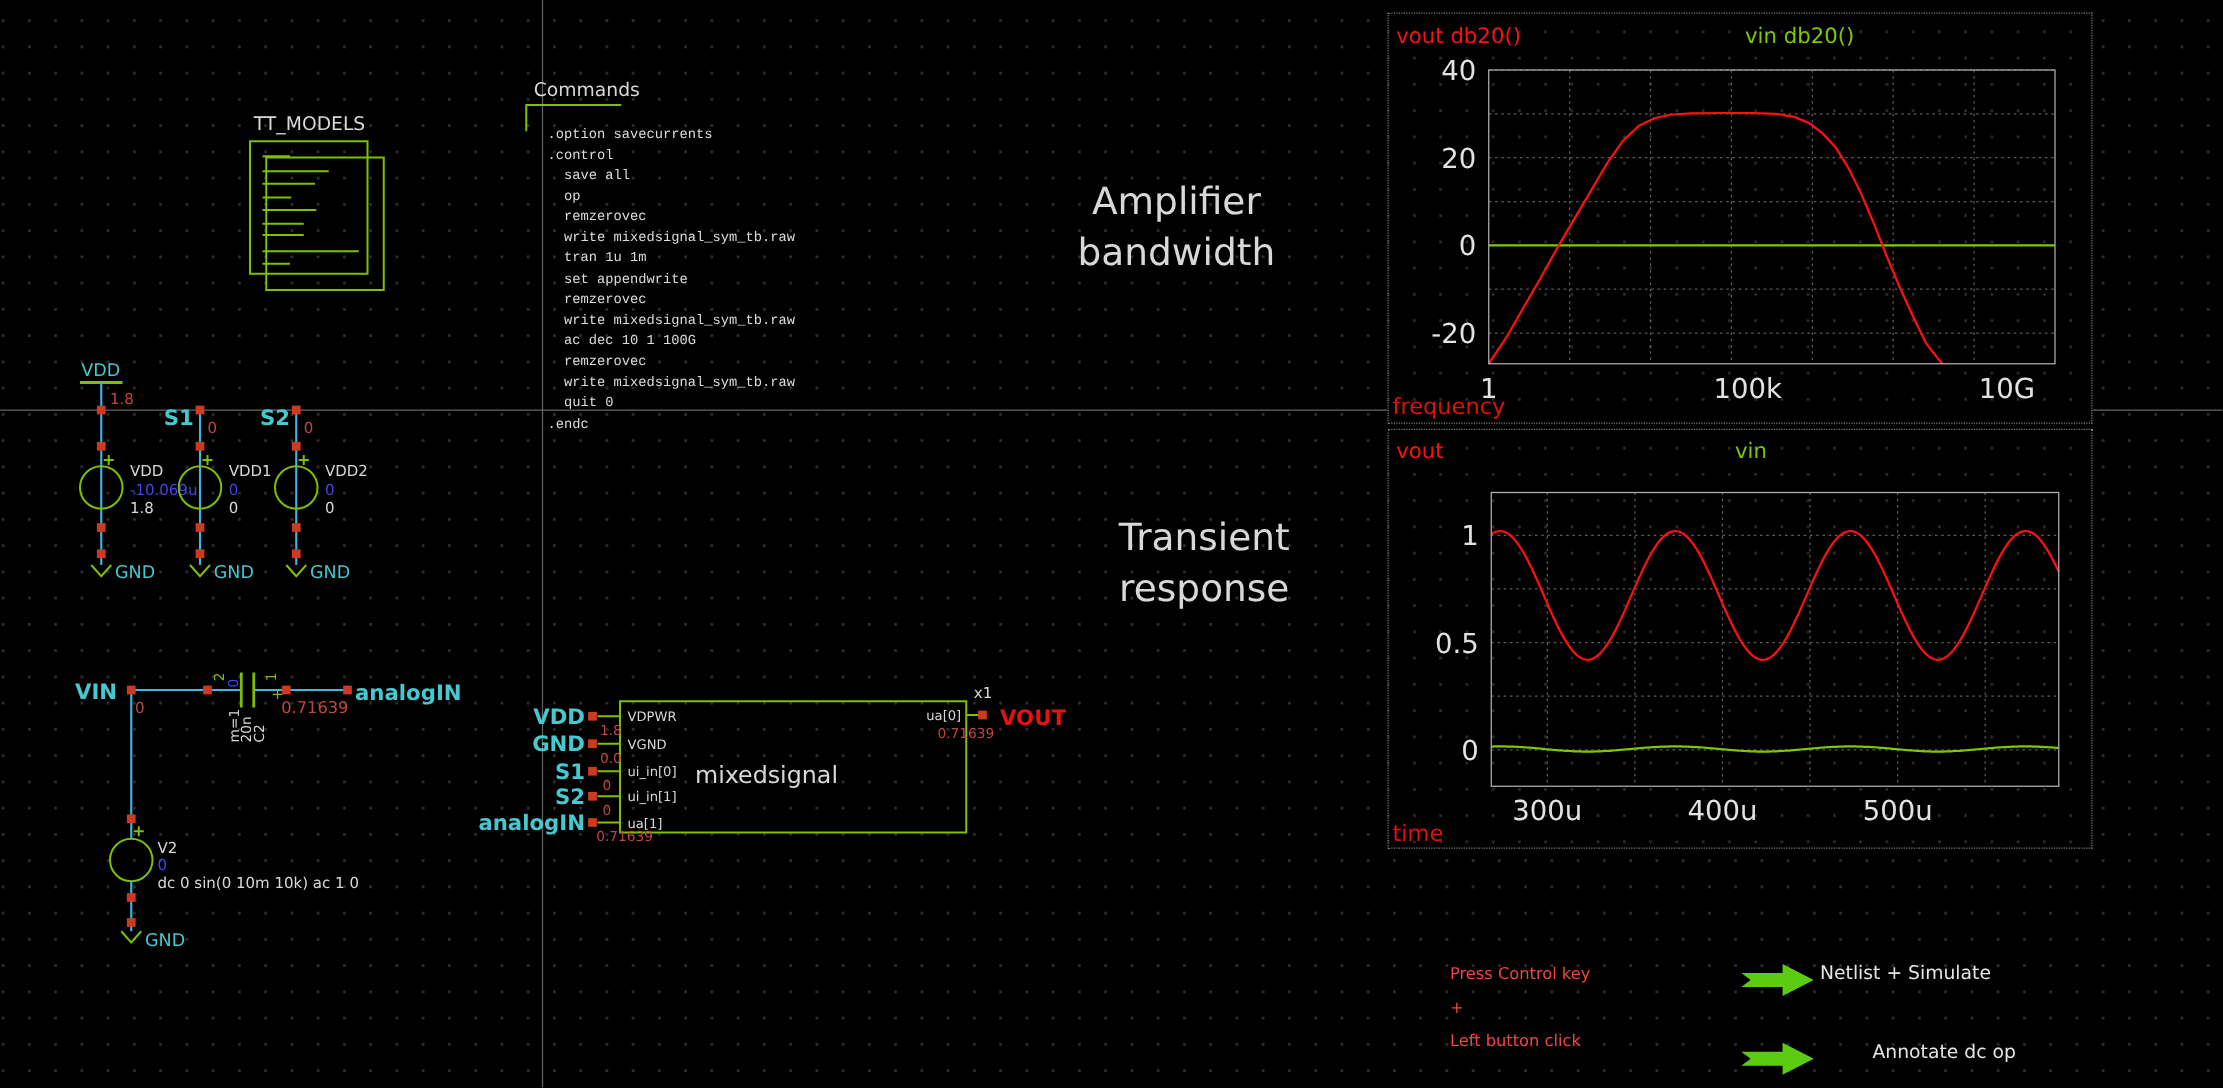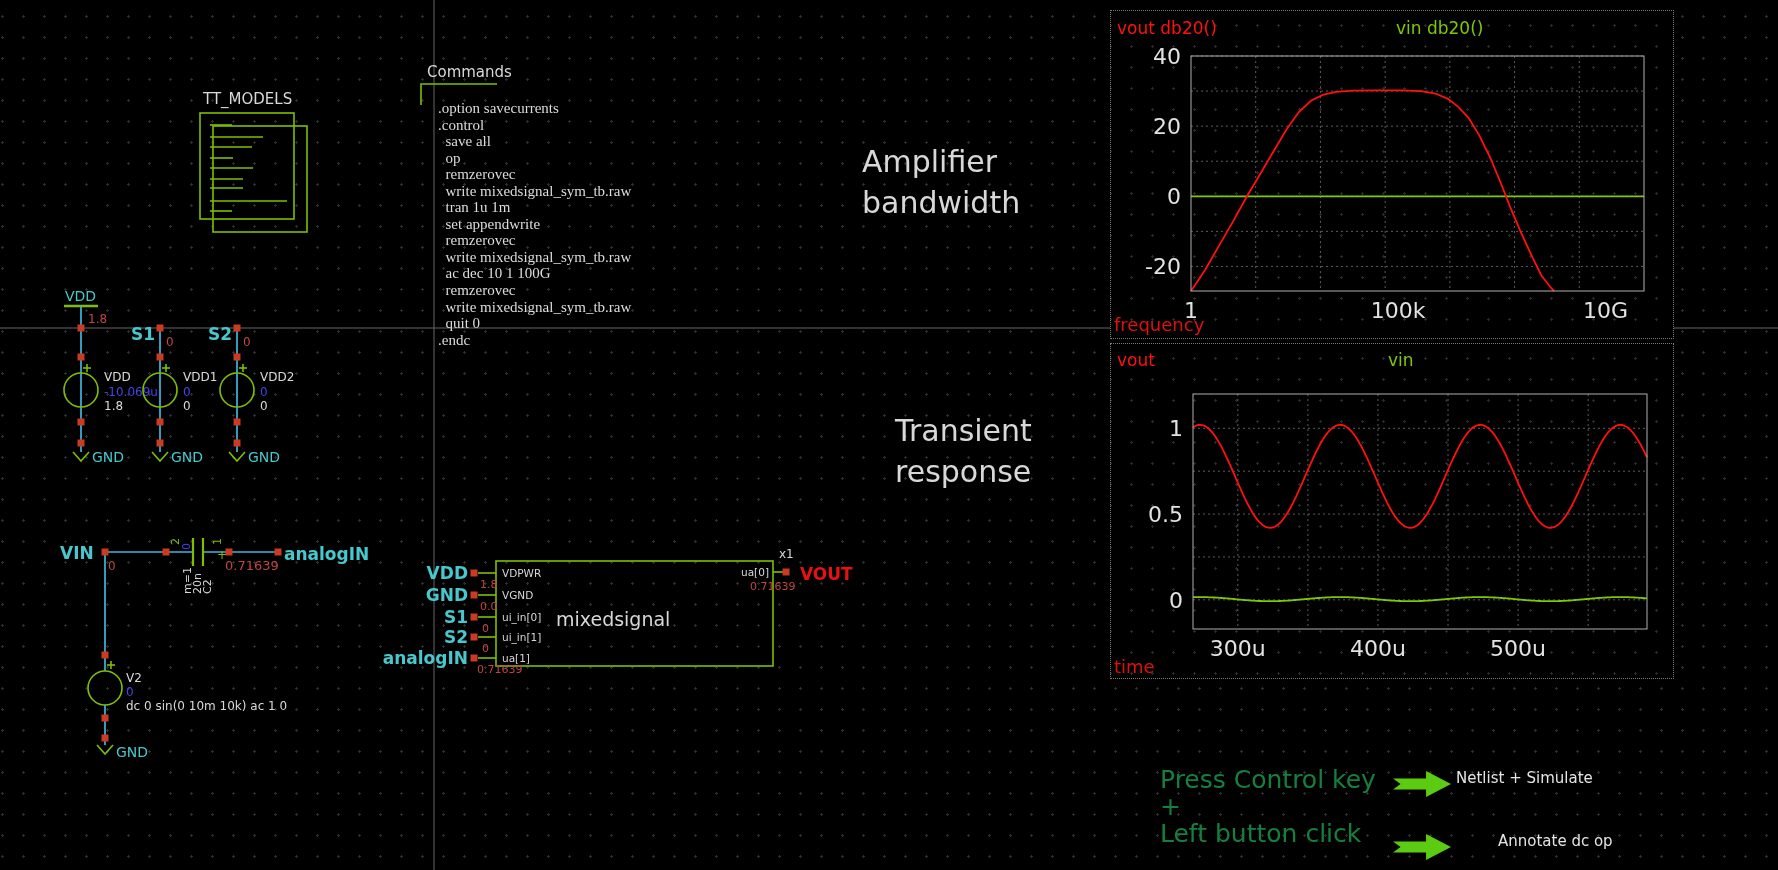--- a/index.html
+++ b/index.html
@@ -14,25 +14,25 @@
   svg text{font-family:"DejaVu Sans",sans-serif;}
   .t-cyan{fill:#46c8ce;}
   .t-white{fill:#d8d8d8;}
   .t-red{fill:#c04545;}
   .t-blue{fill:#4343e8;}
   .t-green{fill:#7fbf00;}
   .sym{stroke:#7fbf00;fill:none;stroke-width:1.6;}
   .wire{stroke:#3fb6e0;fill:none;stroke-width:1.7;}
   .pin{fill:#cc3a22;stroke:none;}
   #commands-body{
-    font-family:Liberation Serif, serif;font-size:15px;line-height:16.55px;
+    font-family:Liberation Mono, monospace;font-size:11px;line-height:16.55px;
     color:#dcdcdc;white-space:pre;left:438px;top:100px;
   }
-  .big-title{font-size:30px;line-height:41px;color:#d8d8d8;white-space:pre-line;}
-  .help-text{font-size:25px;line-height:27px;color:#15803d;white-space:pre-line;}
+  .big-title{font-size:30px;line-height:41px;color:#d8d8d8;white-space:pre-line;text-align:center;}
+  .help-text{font-size:13px;line-height:27px;color:#ef4444;white-space:pre-line;}
   .launcher-label{font-size:15px;color:#e4e4e4;white-space:nowrap;}
   .launcher-arrow{
     width:58px;height:28px;background:#5ccc12;
     clip-path:polygon(0 30%,57% 30%,57% 4%,100% 50%,57% 96%,57% 70%,0 70%,13% 50%);
   }
   .graph{
     position:absolute;background:#000;border:1px dotted #7a7a7a;
     background-image:radial-gradient(circle,#2a2a2a 1px,transparent 1.4px);
     background-size:21px 21px;background-position:10px 4px;
   }

